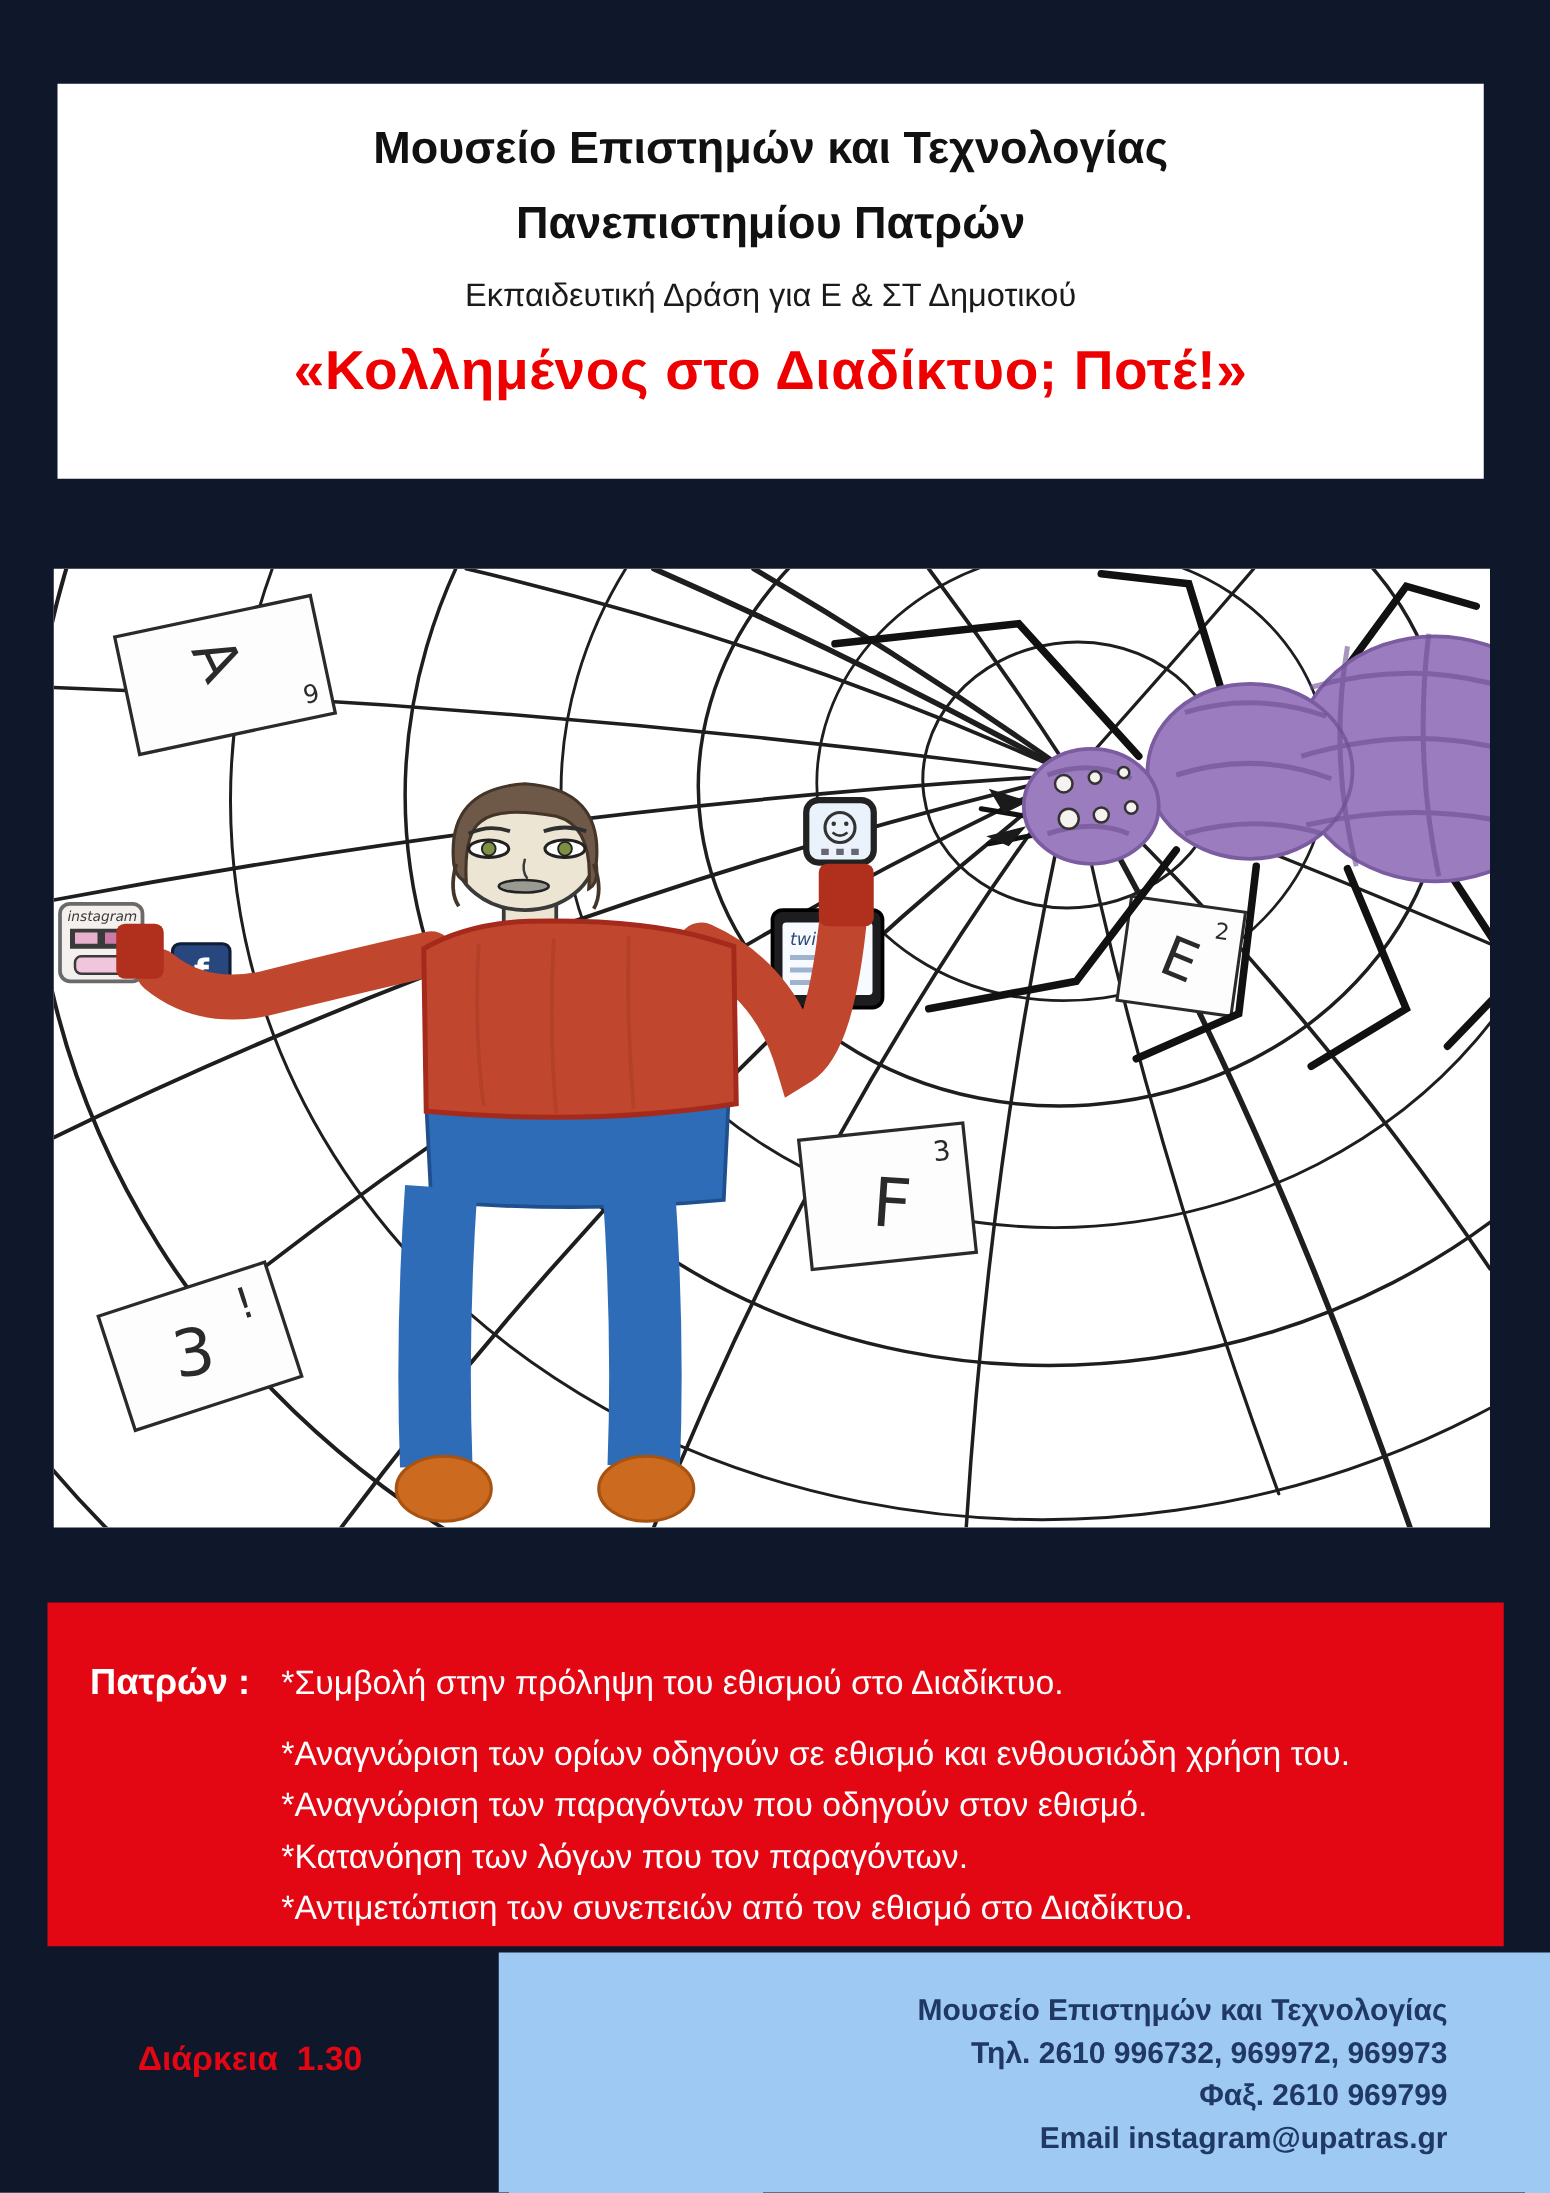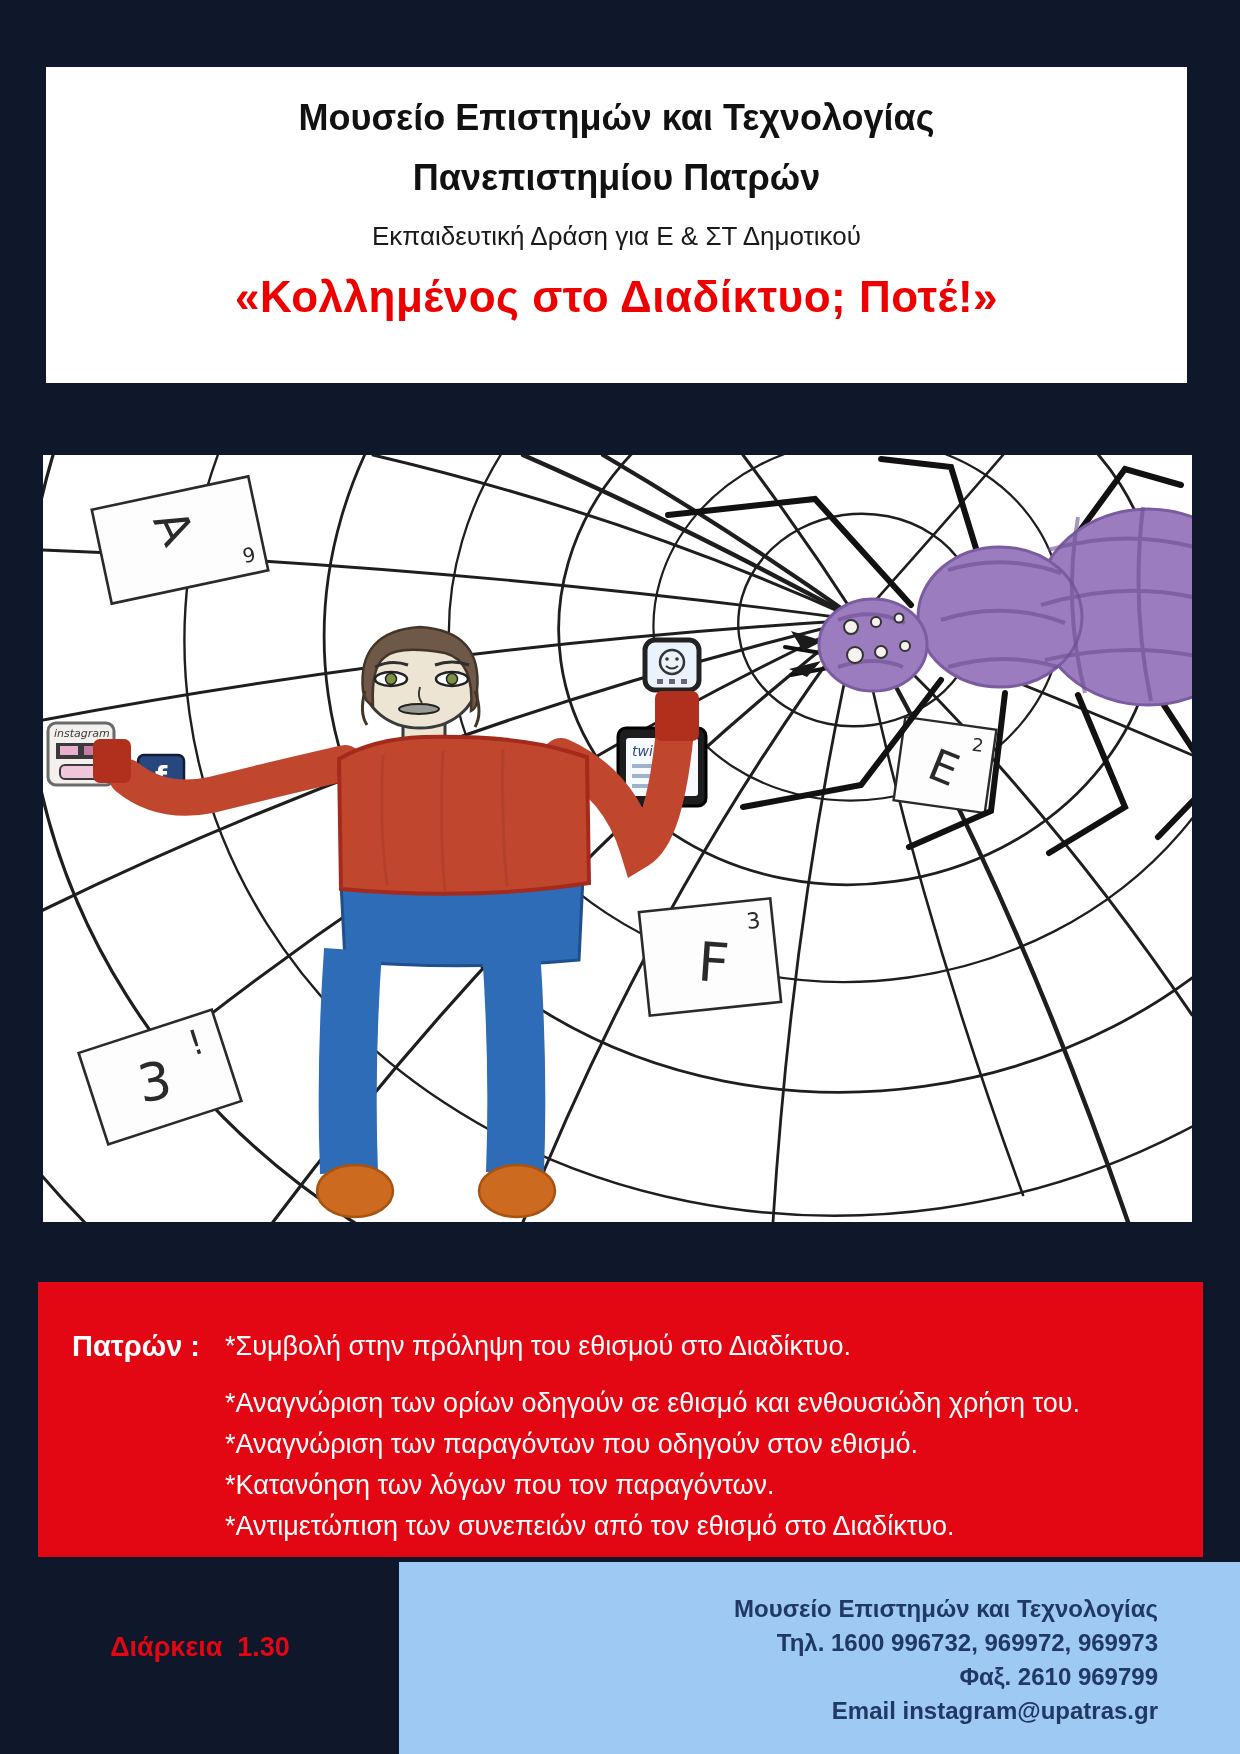--- a/index.html
+++ b/index.html
@@ -207,18 +207,18 @@
       <div class="goal">*Αναγνώριση των παραγόντων που οδηγούν στον εθισμό.</div>
       <div class="goal">*Κατανόηση των λόγων που τον παραγόντων.</div>
       <div class="goal">*Αντιμετώπιση των συνεπειών από τον εθισμό στο Διαδίκτυο.</div>
     </div>
   </div>
 
   <div class="duration">Διάρκεια  1.30</div>
 
   <div class="contact">
     <div>Μουσείο Επιστημών και Τεχνολογίας</div>
-    <div>Τηλ. 1600 996732, 969972, 969973</div>
+    <div>Τηλ. 2610 996732, 969972, 969973</div>
     <div>Φαξ. 2610 969799</div>
     <div>Email instagram@upatras.gr</div>
   </div>
 
 </div>
 
 </body></html>

